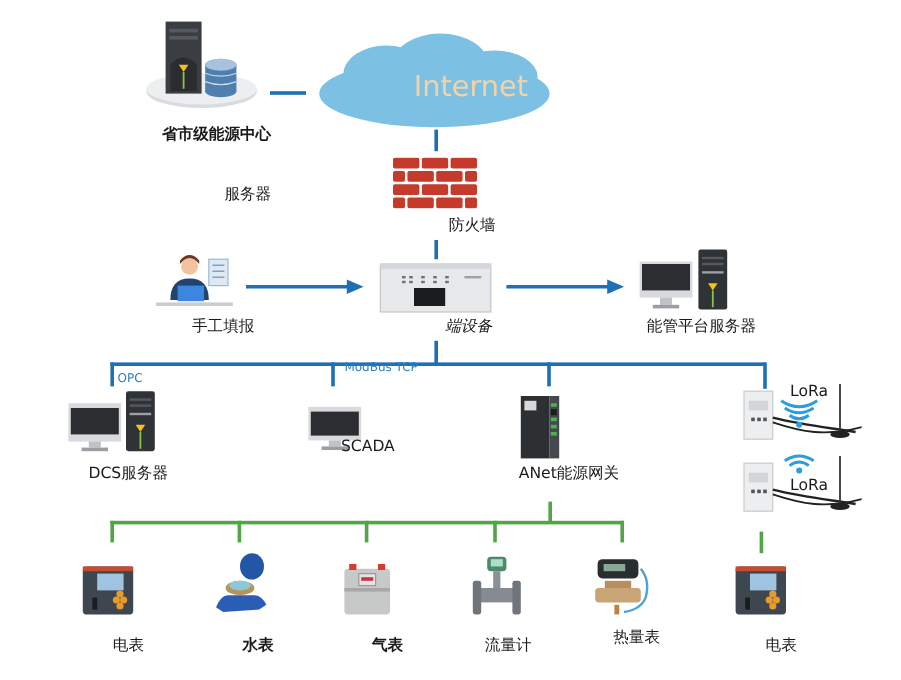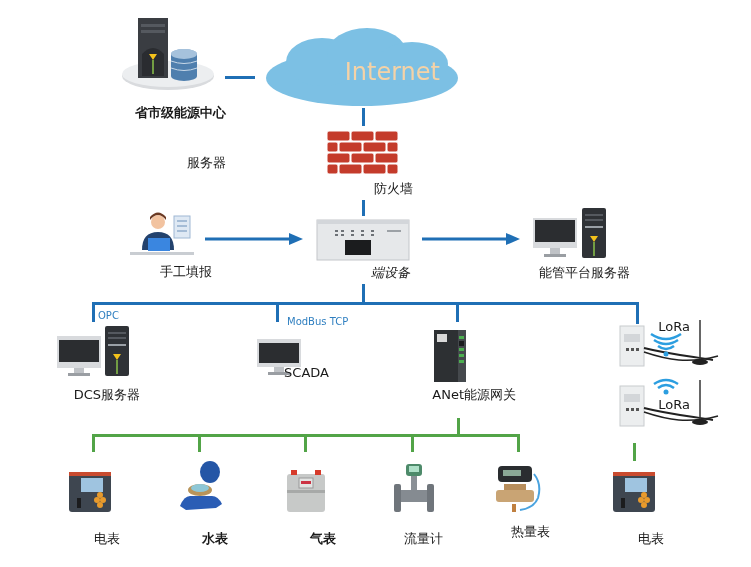--- a/index.html
+++ b/index.html
@@ -132,21 +132,21 @@
   <rect x="52" y="2" width="24" height="50" rx="2" fill="#2f3236"></rect>
   <rect x="55" y="8" width="18" height="2" fill="#55595f"></rect>
     <rect x="55" y="13" width="18" height="2" fill="#55595f"></rect>
   <rect x="55" y="20" width="18" height="2" fill="#9aa0a6"></rect>
   <polygon points="60,30 68,30 64,36" fill="#f4c21b"></polygon>
   <line x1="64" y1="36" x2="64" y2="50" stroke="#8bc34a" stroke-width="1.5"></line>
 </svg>
 <div class="lbl" style="left:510px;top:264px;width:120px;">能管平台服务器</div>
 
 <div class="proto" style="left:98px;top:310px;">OPC</div>
-<div class="proto" style="left:287px;top:316px;">ModBus TCP</div>
+<div class="proto" style="left:287px;top:301px;">ModBus TCP</div>
 
 <svg style="left:55px;top:326px;" width="80" height="52">
   <rect x="2" y="10" width="44" height="32" fill="#d8dadd"></rect>
   <rect x="4" y="14" width="40" height="22" fill="#2b2d30"></rect>
   <rect x="19" y="42" width="10" height="5" fill="#bfc2c6"></rect>
   <rect x="13" y="47" width="22" height="3" fill="#9a9ea3"></rect>
   <rect x="50" y="0" width="24" height="50" rx="2" fill="#2f3236"></rect>
   <rect x="53" y="6" width="18" height="2" fill="#55595f"></rect>
     <rect x="53" y="11" width="18" height="2" fill="#55595f"></rect>
   <rect x="53" y="18" width="18" height="2" fill="#9aa0a6"></rect>

